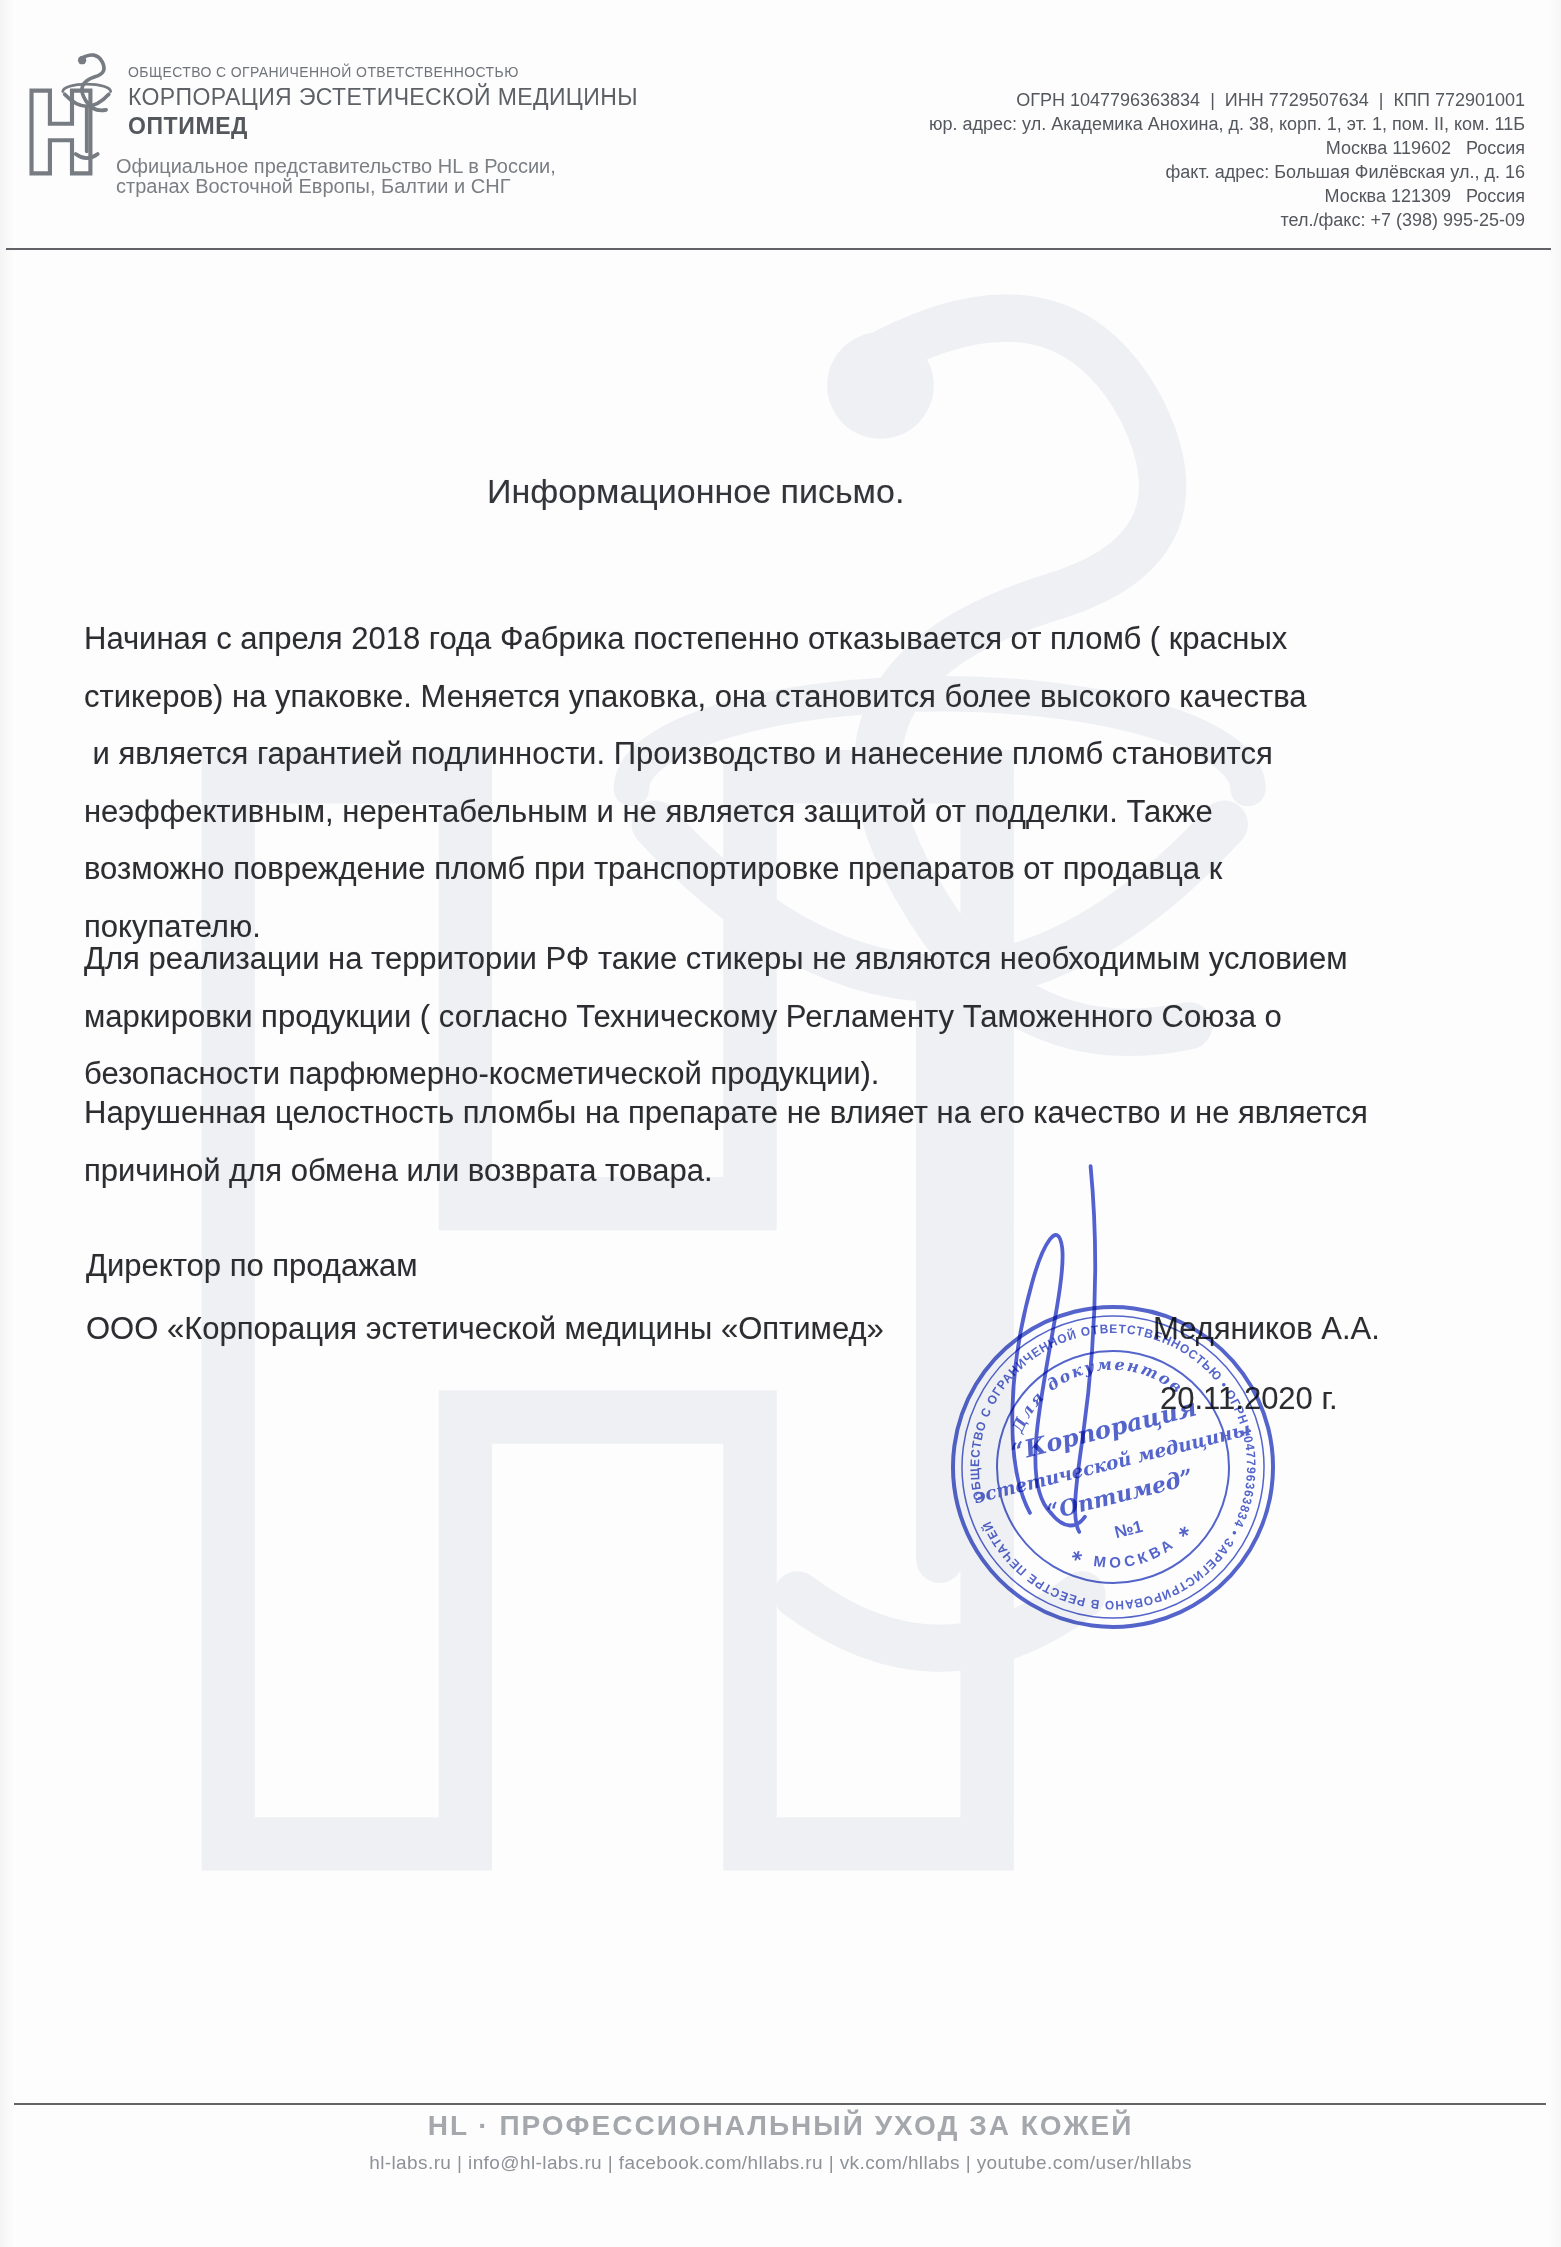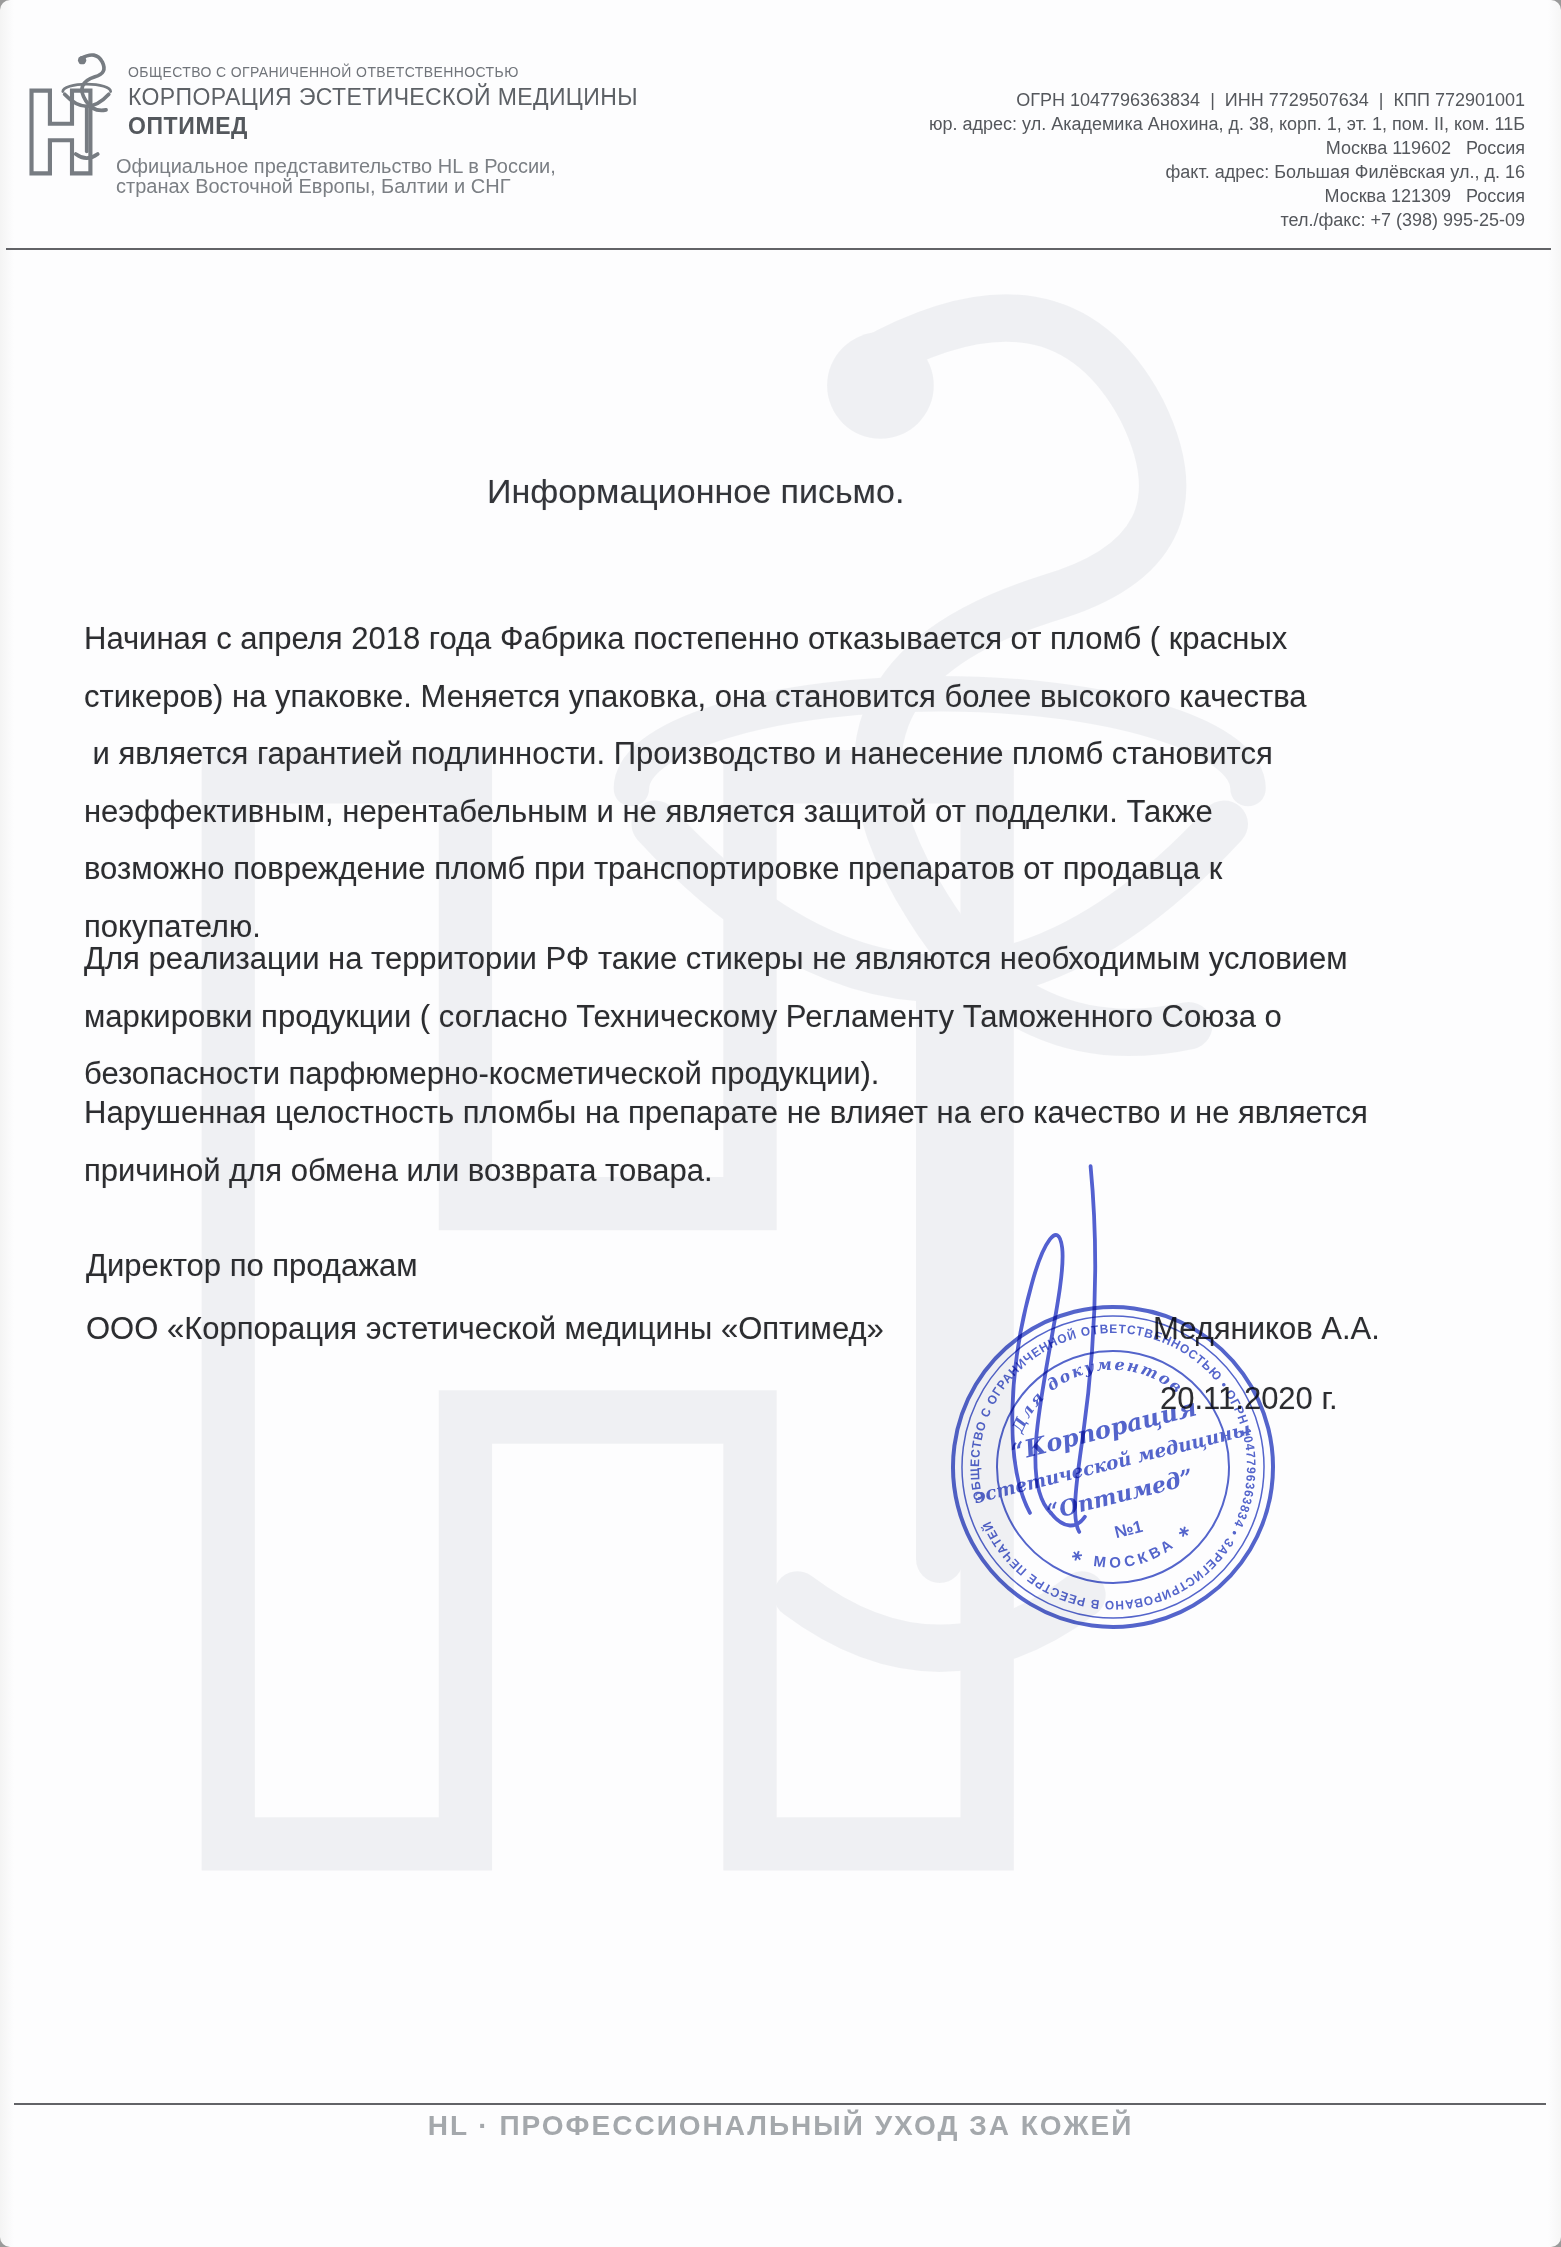--- a/index.html
+++ b/index.html
@@ -4,21 +4,20 @@
 <style>
   html,body{margin:0;padding:0;background:#9a9a9a;}
   .page{
     position:relative;
     width:1561px;height:2247px;
     margin:0 auto;
     background:linear-gradient(90deg,#f4f4f4 0px,#fdfdfe 14px,#fdfdfe 1548px,#f6f6f6 1561px);
     font-family:"Liberation Sans","DejaVu Sans",sans-serif;
     overflow:hidden;
     color:#2c2d30;
-    border-radius:10px;
   }
   .abs{position:absolute;}
 
   
   .logo-wrap{left:26px;top:50px;width:92px;height:130px;}
   .org-type{left:128px;top:64px;font-size:14px;letter-spacing:.4px;color:#70747a;}
   .company-name{left:128px;top:84px;font-size:23px;letter-spacing:.4px;color:#5d6166;}
   .company-brand{left:128px;top:113px;font-size:23px;font-weight:bold;letter-spacing:.6px;color:#54585d;}
   .rep{left:116px;font-size:20px;line-height:20px;color:#7b7f84;}
   .rep1{top:156px;} .rep2{top:176px;}
@@ -161,14 +160,15 @@
       <g fill="none" stroke="#4150cc" stroke-width="4" stroke-linecap="round" opacity="0.9">
         <path d="M 58 372 C 30 320 36 215 60 130 C 72 86 88 62 92 92 C 96 126 74 210 66 280 C 60 330 66 358 80 372"></path>
         <path d="M 122 6 C 130 90 128 190 114 290 C 106 345 102 378 110 392"></path>
         <path d="M 80 372 C 94 390 108 388 116 376"></path>
       </g>
     </svg>
   </div>
 
   <div class="abs rule rule-bottom"></div>
   <div class="abs footer-tagline">HL · ПРОФЕССИОНАЛЬНЫЙ УХОД ЗА КОЖЕЙ</div>
+  <div class="abs footer-links">hl-labs.ru  |  info@hl-labs.ru  |  facebook.com/hllabs.ru  |  vk.com/hllabs  |  youtube.com/user/hllabs</div>
 
 </div>
 
 </body></html>

